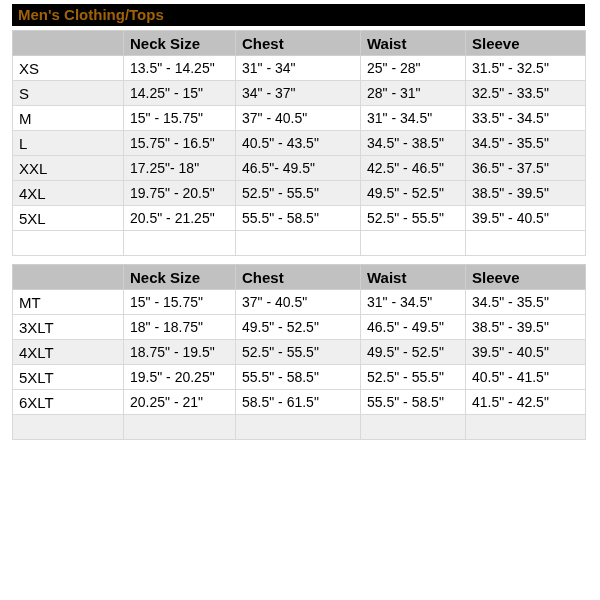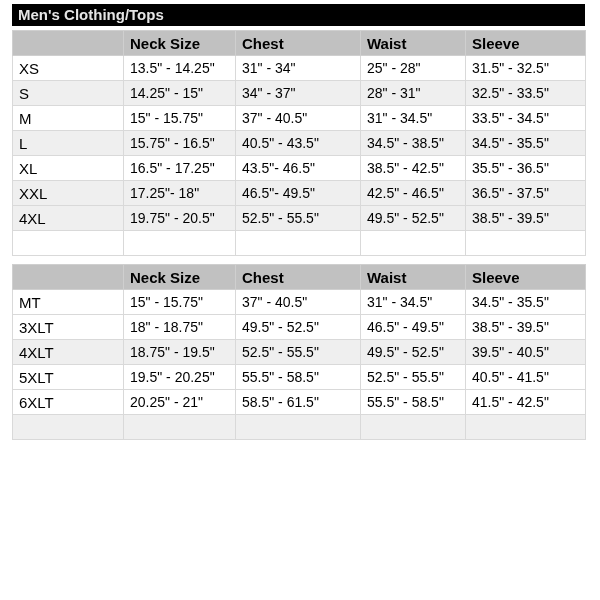--- a/index.html
+++ b/index.html
@@ -14,21 +14,21 @@
   }
   .page {
     padding: 4px 0 0 12px;
     width: 573px;
   }
   .title-bar {
     width: 567px;
     height: 22px;
     line-height: 22px;
     background: #000000;
-    color: #e5e5e5;
+    color: #a16207;
     font-weight: bold;
     font-size: 15px;
     padding-left: 6px;
     margin-bottom: 4px;
   }
   section.tall { margin-top: 8px; }
   table {
     border-collapse: collapse;
     table-layout: fixed;
     width: 573px;
@@ -104,40 +104,40 @@
             <td class="measurement">31" - 34.5"</td>
             <td class="measurement">33.5" - 34.5"</td>
           </tr>
           <tr class="shaded">
             <td class="size-label">L</td>
             <td class="measurement">15.75" - 16.5"</td>
             <td class="measurement">40.5" - 43.5"</td>
             <td class="measurement">34.5" - 38.5"</td>
             <td class="measurement">34.5" - 35.5"</td>
           </tr>
-          <tr class="plain">
-            <td class="size-label">XL</td>
-            <td class="measurement">16.5" - 17.25"</td>
-            <td class="measurement">43.5"- 46.5"</td>
-            <td class="measurement">38.5" - 42.5"</td>
-            <td class="measurement">35.5" - 36.5"</td>
-          </tr>
           <tr class="shaded">
             <td class="size-label">XXL</td>
             <td class="measurement">17.25"- 18"</td>
             <td class="measurement">46.5"- 49.5"</td>
             <td class="measurement">42.5" - 46.5"</td>
             <td class="measurement">36.5" - 37.5"</td>
           </tr>
           <tr class="shaded">
             <td class="size-label">4XL</td>
             <td class="measurement">19.75" - 20.5"</td>
             <td class="measurement">52.5" - 55.5"</td>
             <td class="measurement">49.5" - 52.5"</td>
             <td class="measurement">38.5" - 39.5"</td>
+          </tr>
+          <tr class="plain">
+            <td class="size-label">5XL</td>
+            <td class="measurement">20.5" - 21.25"</td>
+            <td class="measurement">55.5" - 58.5"</td>
+            <td class="measurement">52.5" - 55.5"</td>
+            <td class="measurement">39.5" - 40.5"</td>
           </tr>
           <tr class="plain">
             <td class="size-label"></td>
             <td class="measurement"></td>
             <td class="measurement"></td>
             <td class="measurement"></td>
             <td class="measurement"></td>
           </tr>
         </tbody>
       </table>

